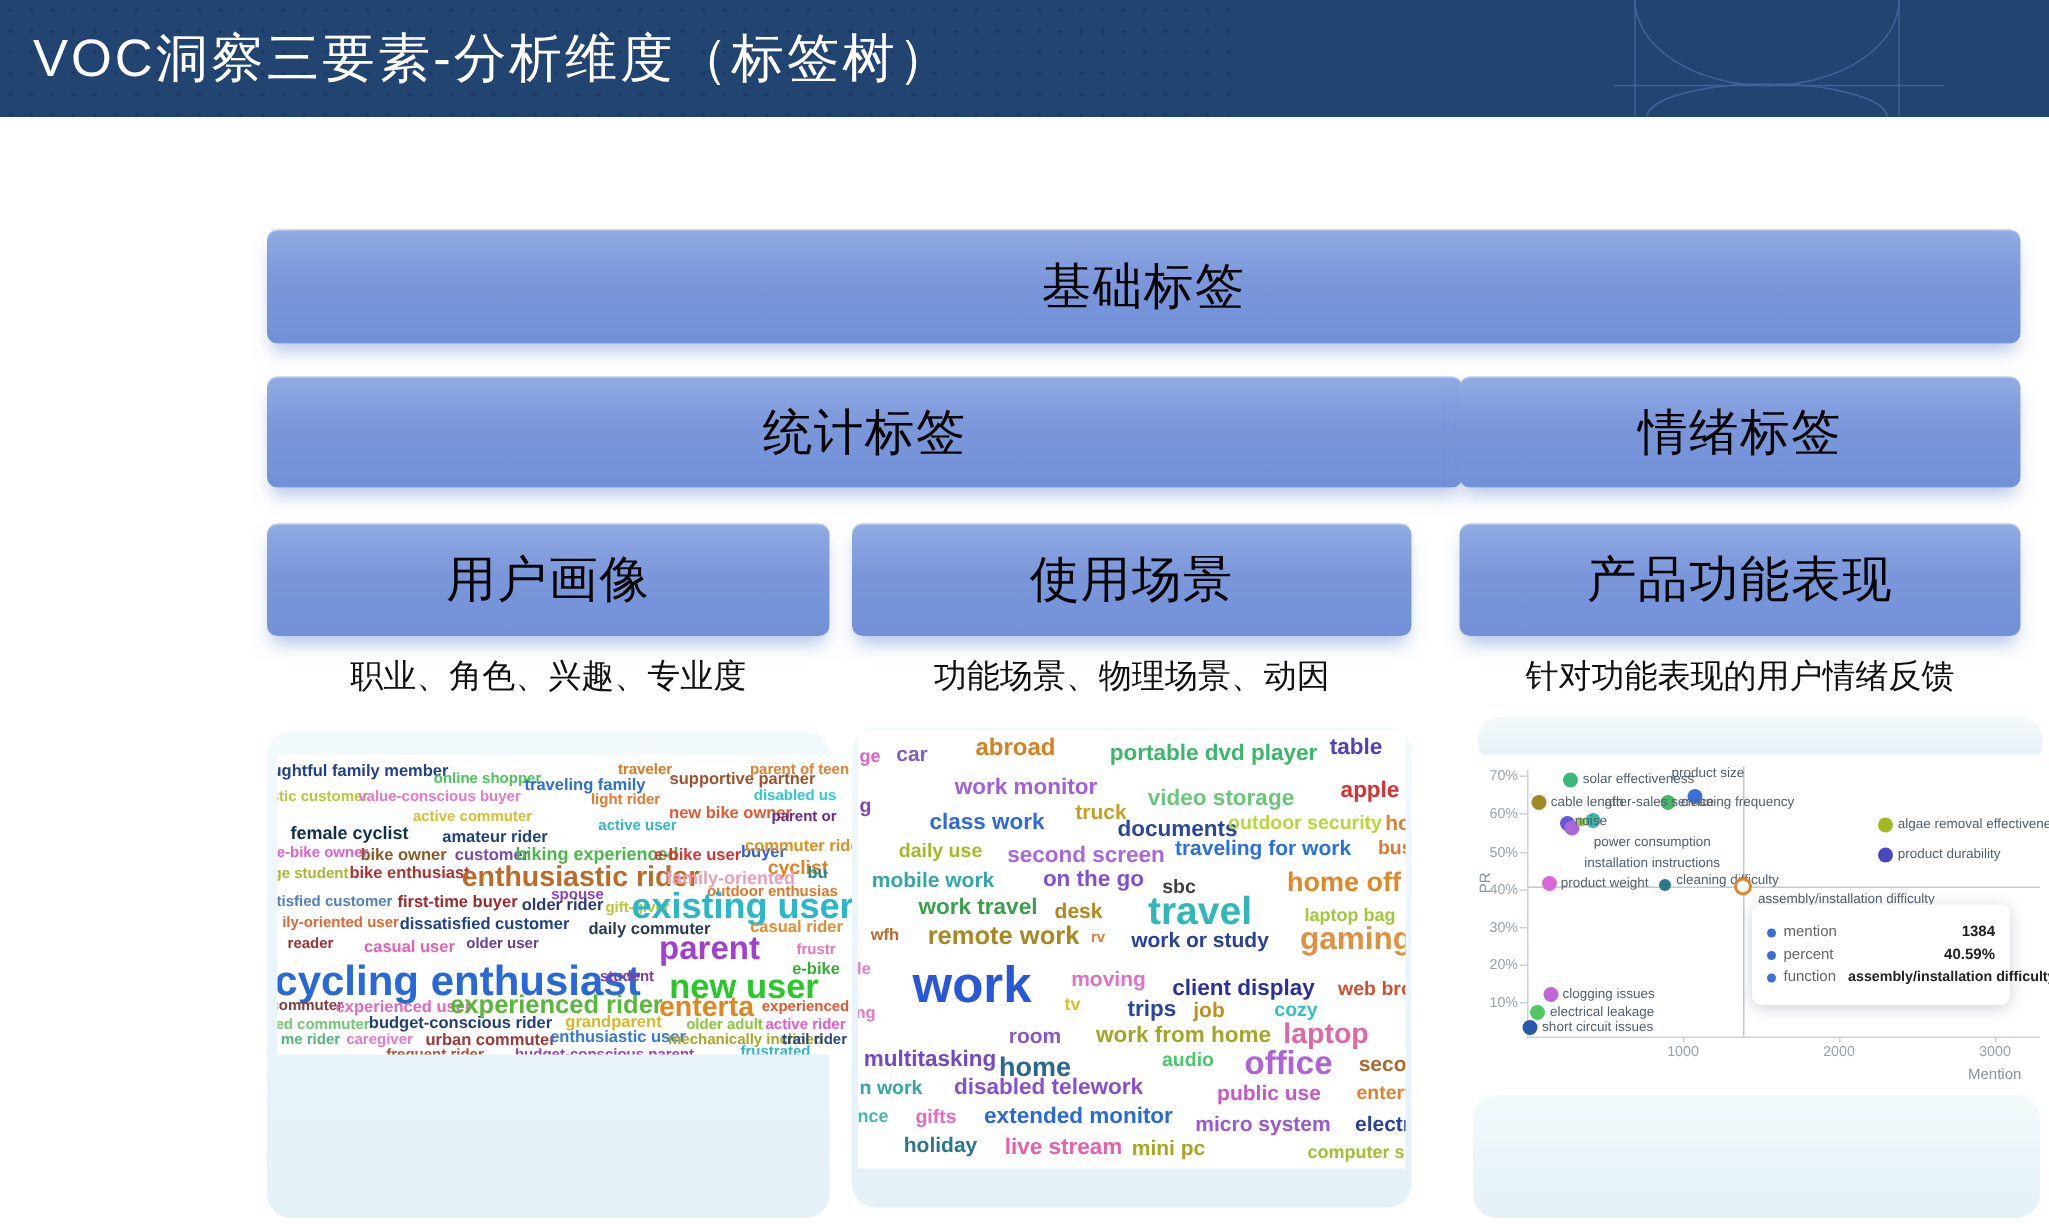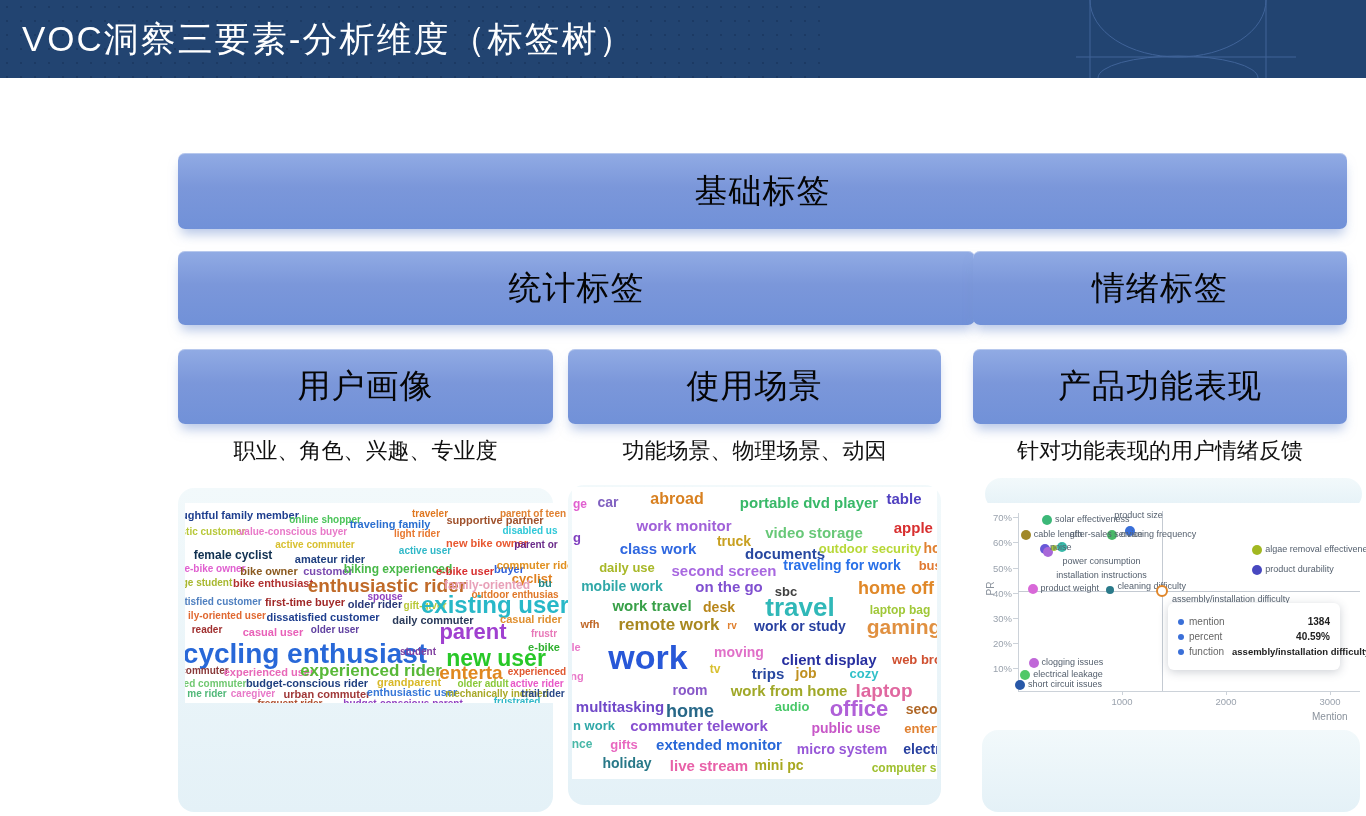--- a/index.html
+++ b/index.html
@@ -187,21 +187,21 @@
         <span class="cw" style="left: 292px; top: 186px; font-size: 13px; color: rgb(48, 192, 200);">cozy</span>
         <span class="cw" style="left: 118px; top: 203px; font-size: 14px; color: rgb(136, 88, 200);">room</span>
         <span class="cw" style="left: 217px; top: 203px; font-size: 15px; color: rgb(160, 168, 40);">work from home</span>
         <span class="cw" style="left: 312px; top: 203px; font-size: 19px; color: rgb(224, 104, 160);">laptop</span>
         <span class="cw" style="left: 48px; top: 219px; font-size: 15px; color: rgb(112, 72, 200);">multitasking</span>
         <span class="cw" style="left: 118px; top: 224px; font-size: 18px; color: rgb(40, 104, 136);">home</span>
         <span class="cw" style="left: 220px; top: 219px; font-size: 13px; color: rgb(72, 200, 104);">audio</span>
         <span class="cw" style="left: 287px; top: 222px; font-size: 22px; color: rgb(176, 96, 216);">office</span>
         <span class="cw" style="left: 354px; top: 222px; font-size: 14px; color: rgb(176, 104, 40);">secon</span>
         <span class="cw" style="left: 22px; top: 238px; font-size: 13px; color: rgb(48, 168, 168);">n work</span>
-        <span class="cw" style="left: 127px; top: 238px; font-size: 15px; color: rgb(136, 80, 208);">commuter telework</span>
+        <span class="cw" style="left: 127px; top: 238px; font-size: 15px; color: rgb(136, 80, 208);">disabled telework</span>
         <span class="cw" style="left: 274px; top: 241px; font-size: 14px; color: rgb(200, 88, 200);">public use</span>
         <span class="cw" style="left: 354px; top: 241px; font-size: 13px; color: rgb(224, 128, 48);">enterta</span>
         <span class="cw" style="left: 10px; top: 257px; font-size: 12px; color: rgb(72, 184, 168);">nce</span>
         <span class="cw" style="left: 52px; top: 257px; font-size: 13px; color: rgb(232, 104, 192);">gifts</span>
         <span class="cw" style="left: 147px; top: 257px; font-size: 15px; color: rgb(40, 104, 216);">extended monitor</span>
         <span class="cw" style="left: 270px; top: 262px; font-size: 14px; color: rgb(152, 88, 216);">micro system</span>
         <span class="cw" style="left: 350px; top: 262px; font-size: 14px; color: rgb(40, 64, 160);">electr</span>
         <span class="cw" style="left: 55px; top: 276px; font-size: 14px; color: rgb(40, 120, 136);">holiday</span>
         <span class="cw" style="left: 137px; top: 278px; font-size: 15px; color: rgb(232, 96, 168);">live stream</span>
         <span class="cw" style="left: 207px; top: 278px; font-size: 14px; color: rgb(168, 168, 32);">mini pc</span>

